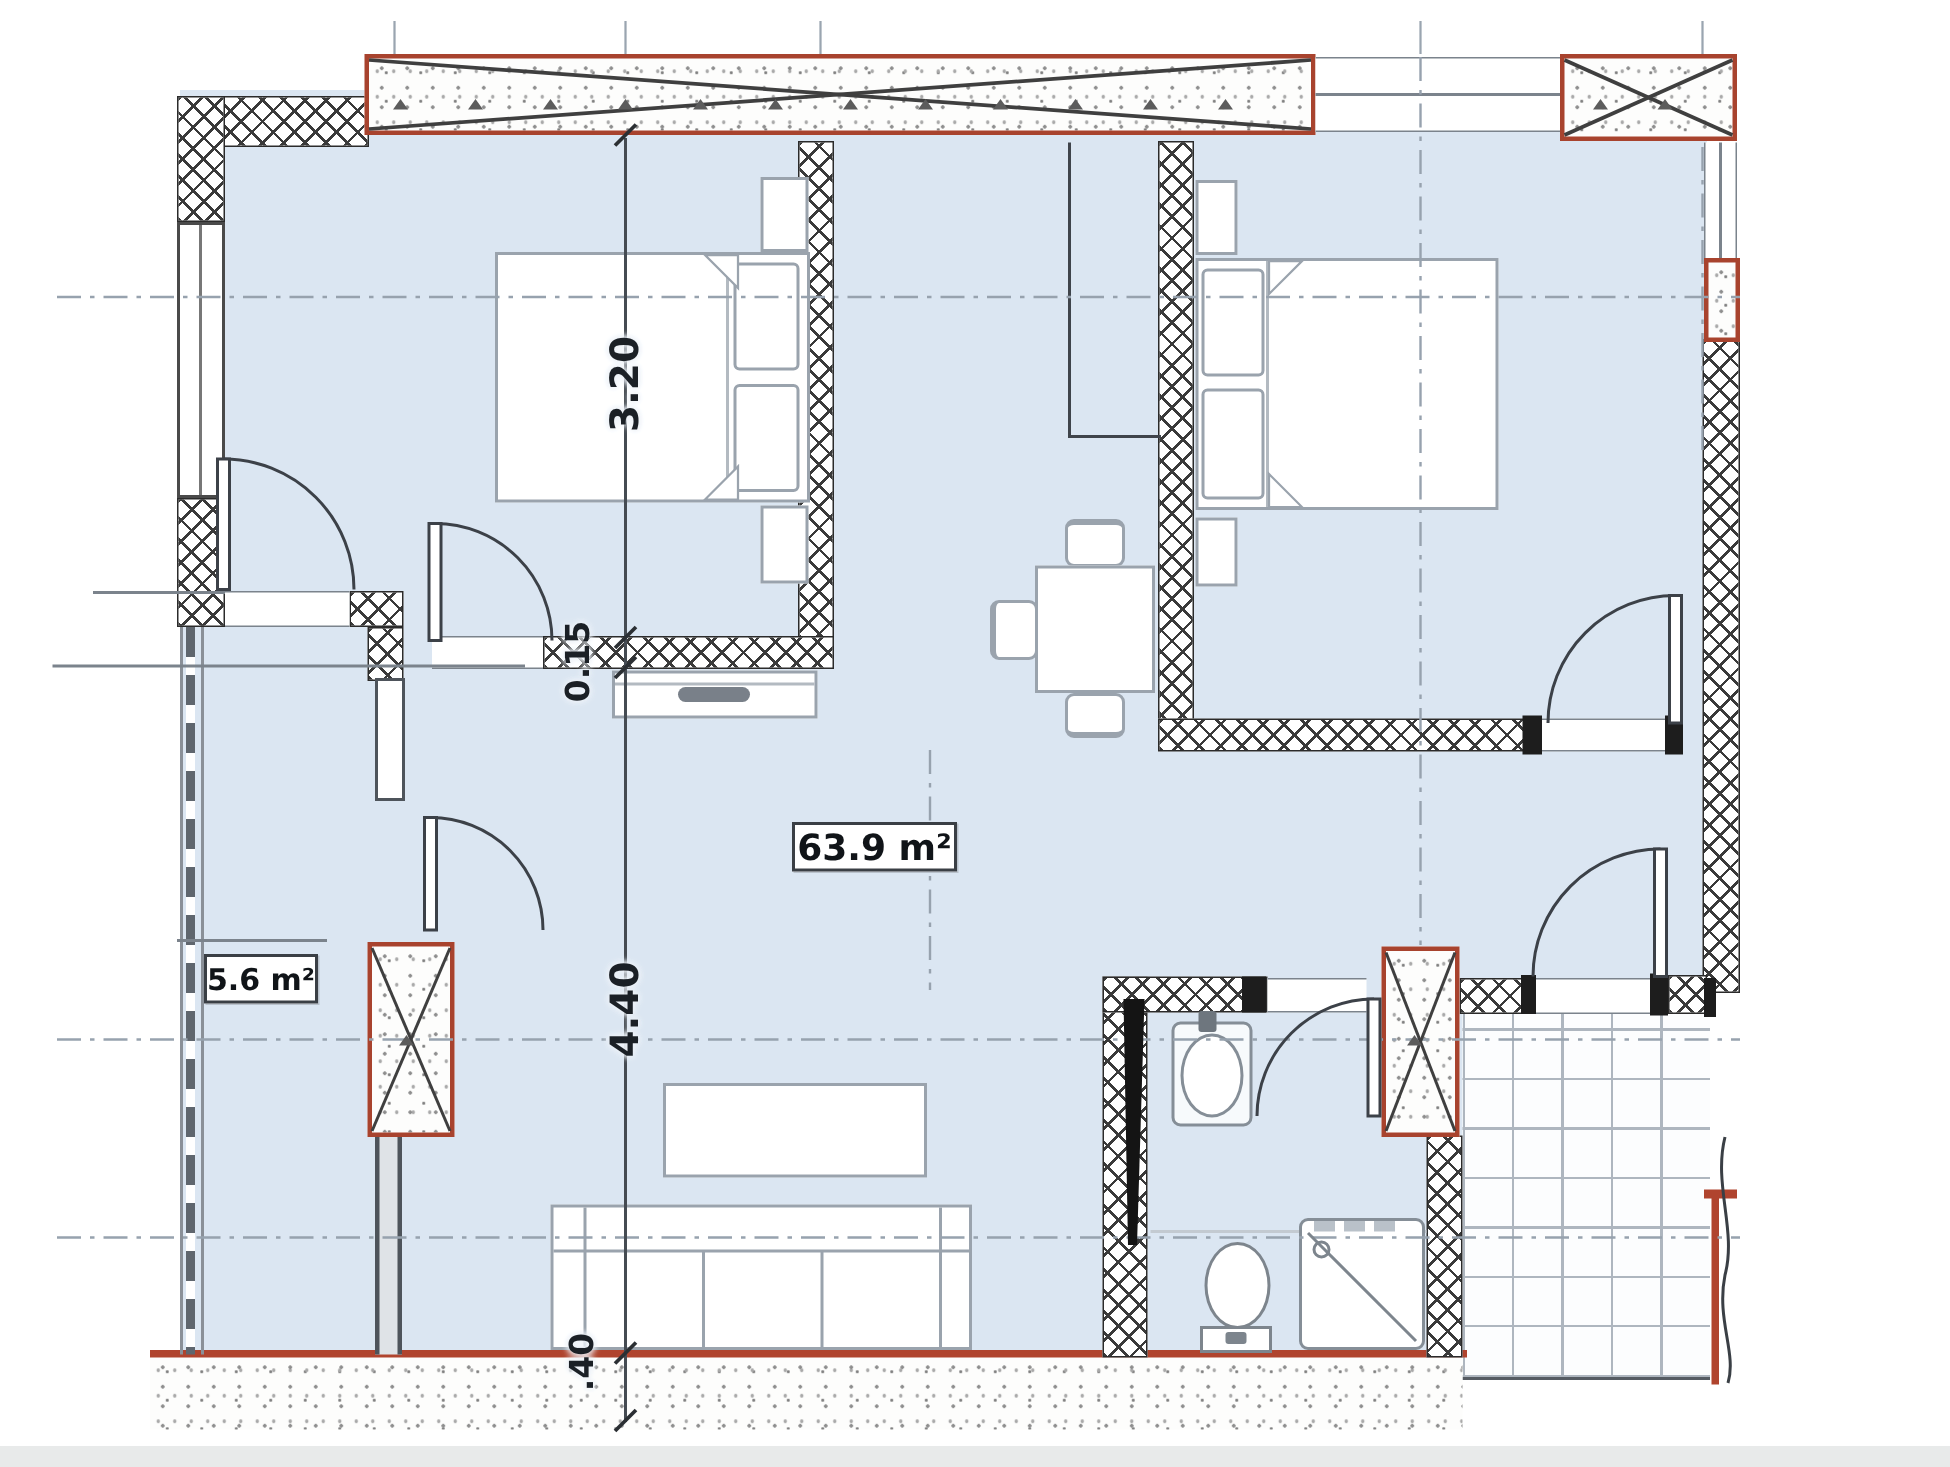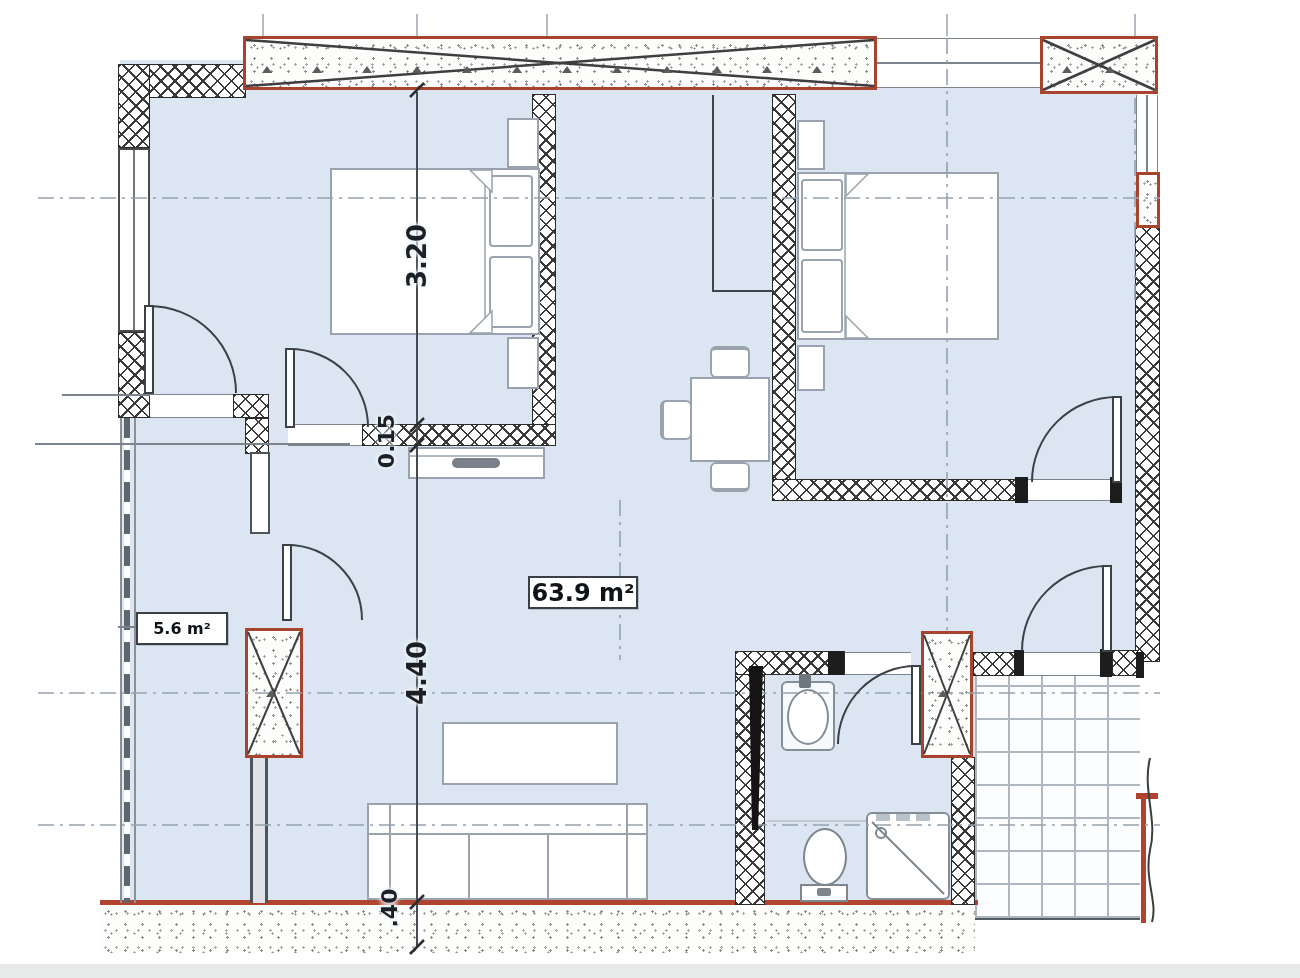--- a/index.html
+++ b/index.html
@@ -260,20 +260,20 @@
     </g>
 
     <path d="M 1150 758 C 1142 790 1158 820 1150 850 C 1144 880 1158 902 1152 922" stroke="#3a3f45" stroke-width="2" fill="none"></path>
   </svg>
 
   <div class="abs dim" style="left:417px;top:256px;font-size:26px;">3.20</div>
   <div class="abs dim" style="left:386px;top:441px;font-size:22px;">0.15</div>
   <div class="abs dim" style="left:417px;top:673px;font-size:26px;">4.40</div>
   <div class="abs dim" style="left:389px;top:908px;font-size:22px;">.40</div>
 
-  <div class="abs tag" style="left:528px;top:576px;width:110px;height:33px;font-size:24px;">
+  <div class="abs tag" style="left:528px;top:548px;width:110px;height:33px;font-size:24px;">
     <span>63.9 m²</span>
   </div>
-  <div class="abs tag" style="left:136px;top:612px;width:92px;height:33px;font-size:16px;">
+  <div class="abs tag" style="left:136px;top:636px;width:76px;height:33px;font-size:20px;">
     <span>5.6 m²</span>
   </div>
 
 </div>
 
 </body></html>

